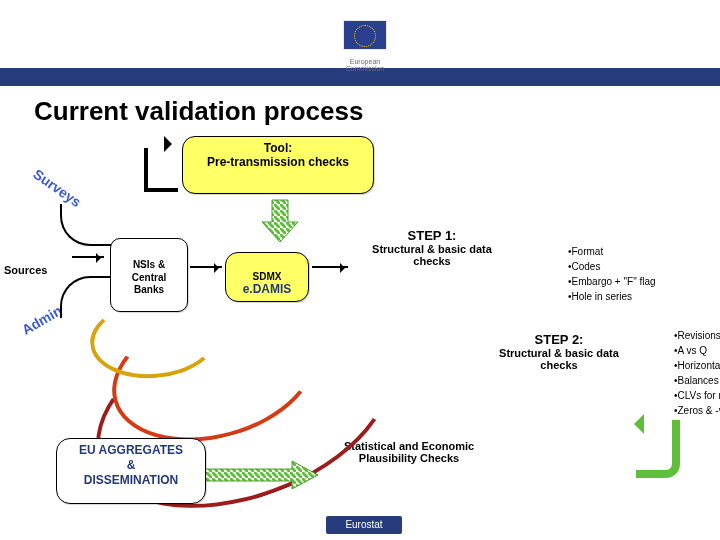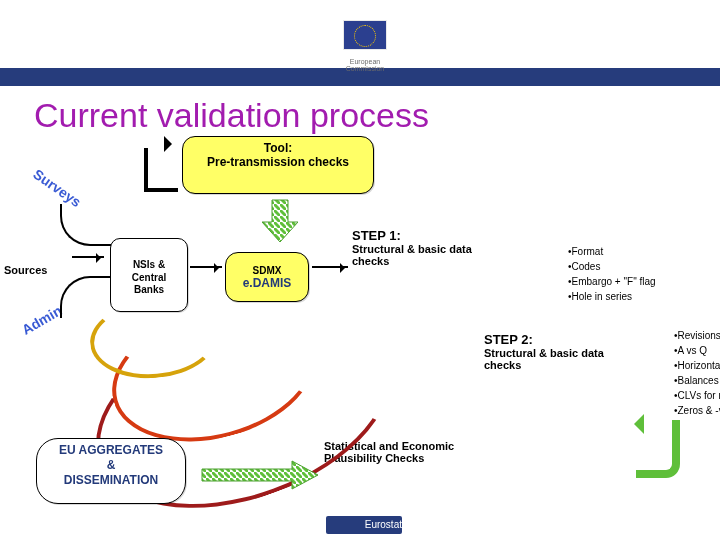--- a/index.html
+++ b/index.html
@@ -3,53 +3,53 @@
 <meta charset="utf-8">
 <style>
   html,body{margin:0;padding:0;width:720px;height:540px;font-family:Verdana,Geneva,sans-serif;background:#fff;color:#000;overflow:hidden}
   .page{position:relative;width:720px;height:540px}
   .top-rule{position:absolute;left:0;top:68px;width:720px;height:18px;background:#263c7c}
   .ec-logo{position:absolute;left:335px;top:20px;width:60px;text-align:center}
   .ec-flag{width:42px;height:28px;background:#2b3f8f;display:inline-block;position:relative;border:1px solid #e9e9e9}
   .ec-flag:before{content:"";position:absolute;left:10px;top:4px;width:20px;height:20px;border:1px dotted #ffcc00;border-radius:50%}
   .ec-txt{font-size:7px;color:#6b6b6b;line-height:1.05;margin-top:4px}
 
-  .title{position:absolute;left:34px;top:96px;font-size:34px;font-weight:normal;color:#a21caf}
+  .title{position:absolute;left:34px;top:96px;font-size:26px;font-weight:bold;color:#000000}
 
   .card{position:absolute;border:1px solid #000;background:#fff;border-radius:13px;text-align:center;box-shadow:1px 1px 0 rgba(0,0,0,.15)}
   .card.yellow{background:#ffff66}
   .card .hd{font-size:12px;font-weight:bold;padding:4px 0 0}
   .card .bd{font-size:12px;font-weight:bold;padding:0 6px 4px}
 
   .tool{left:182px;top:136px;width:190px;height:56px}
 
   .nsi{left:110px;top:238px;width:76px;height:52px;font-size:10px;font-weight:bold;border-radius:10px;line-height:1.25;padding-top:20px}
   .edamis-wrap{left:225px;top:252px;width:82px;height:48px}
-  .edamis-wrap .hd{font-size:10px;margin-top:8px}
+  .edamis-wrap .hd{font-size:10px;margin-top:14px}
   .edamis-wrap .bd{font-size:12px;color:#233a7a;margin-top:0}
 
   .sources{position:absolute;left:4px;top:264px;font-size:11px;font-weight:bold}
   .surveys{position:absolute;left:30px;top:180px;font-size:14px;font-weight:bold;color:#3a5bd4;transform:rotate(35deg)}
   .admin{position:absolute;left:20px;top:312px;font-size:14px;font-weight:bold;color:#3a5bd4;transform:rotate(-30deg)}
 
-  .step-lbl{position:absolute;font-size:13px;font-weight:bold;}
+  .step-lbl{position:absolute;font-size:13px;font-weight:bold;text-align:center}
   .step-lbl .sub{font-size:11px;font-weight:bold}
   .s1{left:352px;top:228px;width:160px}
   .s2{left:484px;top:332px;width:150px}
   .s3{left:324px;top:440px;width:170px}
 
   .bullets{position:absolute;font-size:10px;line-height:1.5;text-align:left}
   .b1{left:528px;top:234px;width:180px}
   .b2{left:634px;top:318px;width:90px}
   .bullets li{list-style:none;padding-left:9px;text-indent:-9px}
   .bullets li:before{content:"\2022 ";}
 
-  .euagg{left:36px;top:438px;width:148px;height:60px;border-radius:22px;font-size:12px;font-weight:bold;color:#233a7a;line-height:1.25;padding-top:4px}
+  .euagg{left:56px;top:438px;width:148px;height:60px;border-radius:14px;font-size:12px;font-weight:bold;color:#233a7a;line-height:1.25;padding-top:4px}
 
-  .footer{position:absolute;left:326px;top:516px;width:76px;height:18px;background:#263c7c;color:#fff;font-size:10px;text-align:right;line-height:18px;border-radius:2px}
+  .footer{position:absolute;left:326px;top:516px;width:76px;height:18px;background:#263c7c;color:#fff;font-size:10px;text-align:center;line-height:18px;border-radius:2px}
 
   
   .arrow{position:absolute}
   .tool-return{left:144px;top:148px;width:30px;height:40px;border:4px solid #000;border-right:none;border-top:none}
   .tool-return:after{content:"";position:absolute;right:-2px;top:-12px;border:8px solid transparent;border-left-color:#000}
 
   .g-down{left:262px;top:198px}
   .g-down svg{display:block}
 
   .s-to-n{left:72px;top:256px;width:32px;height:0;border-top:2px solid #000}

